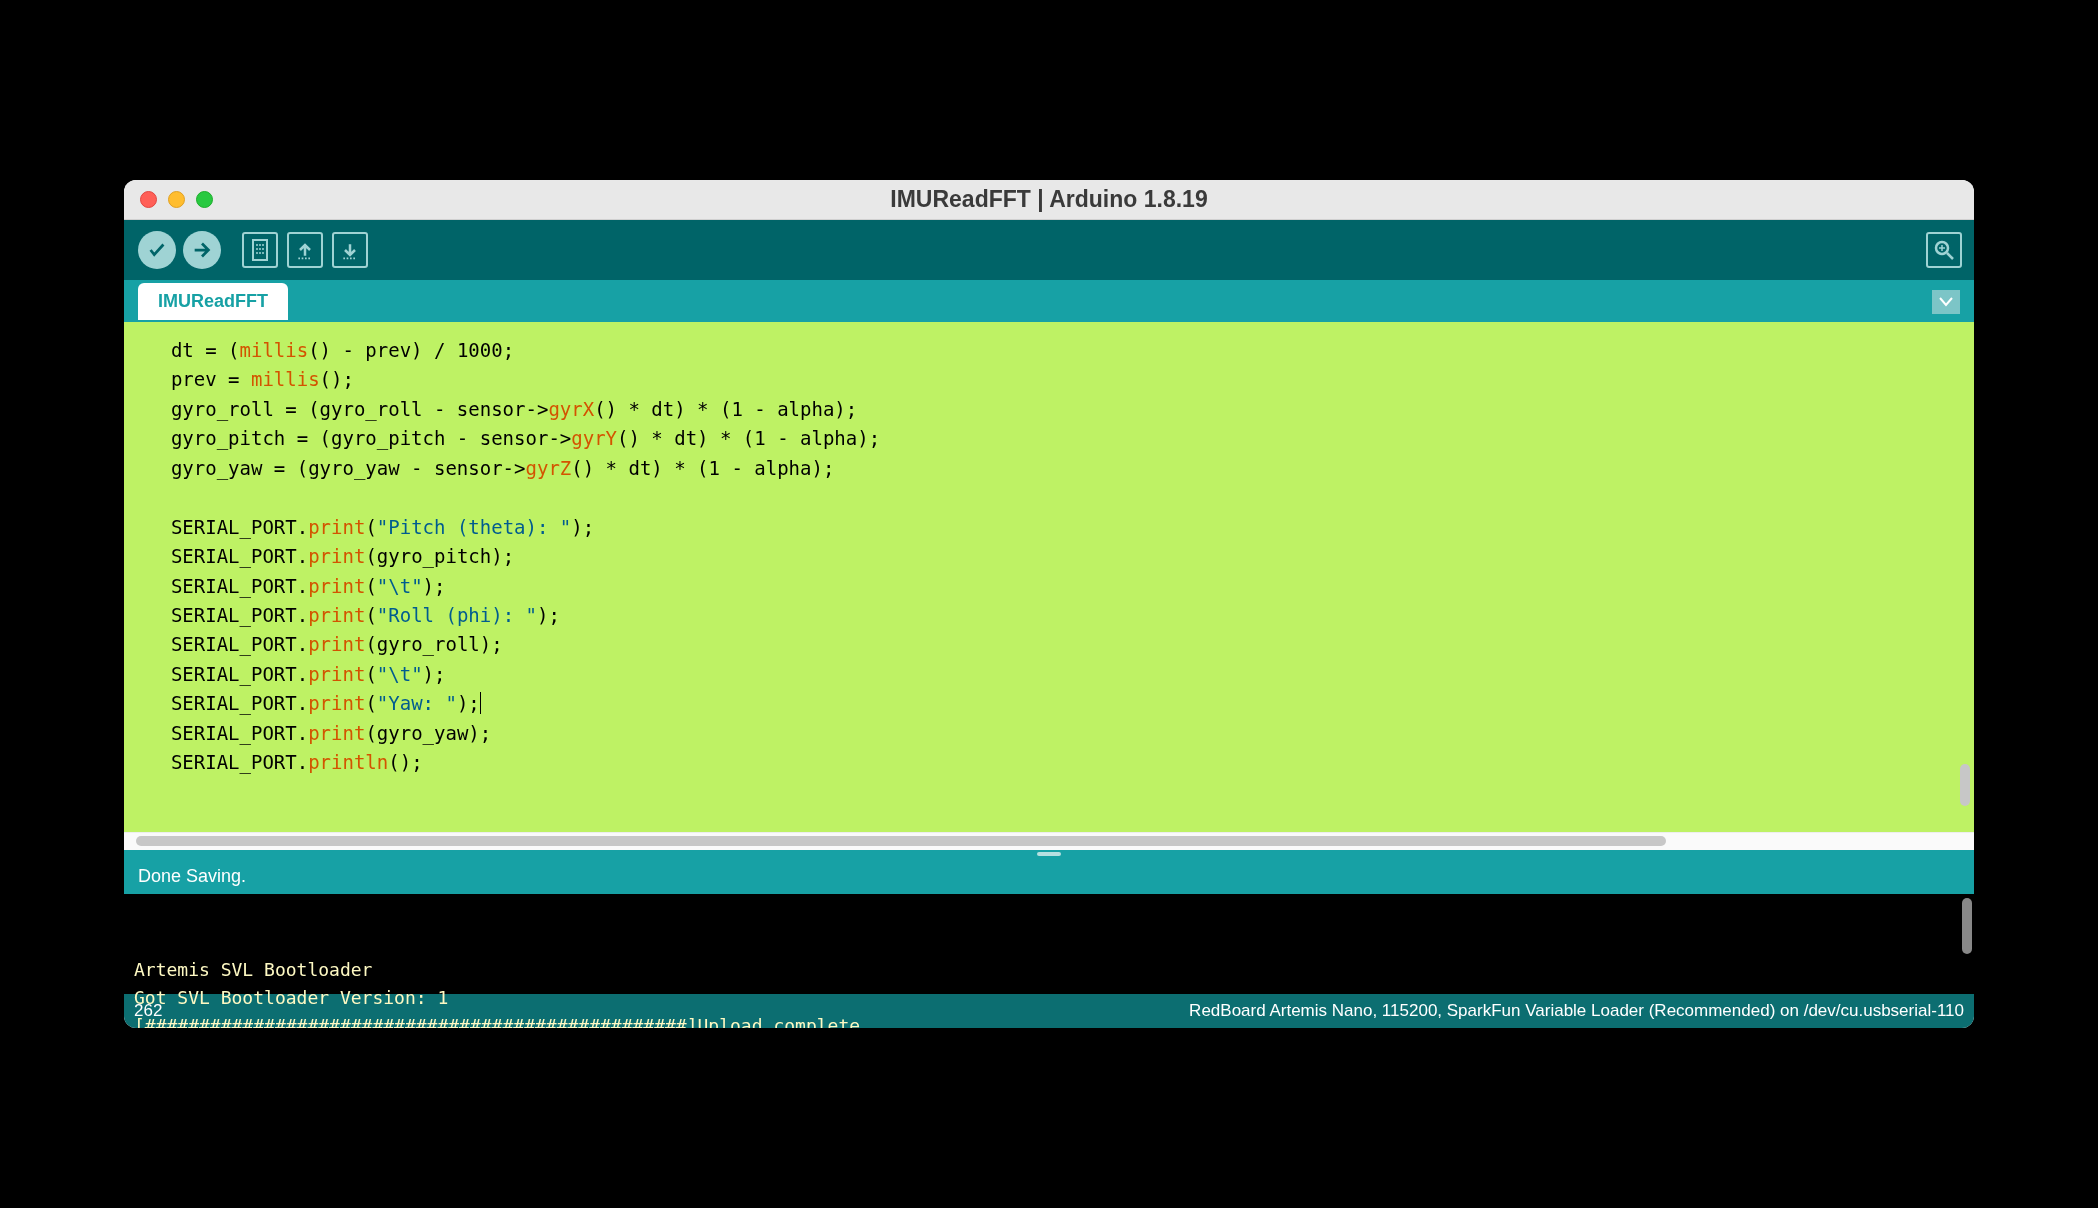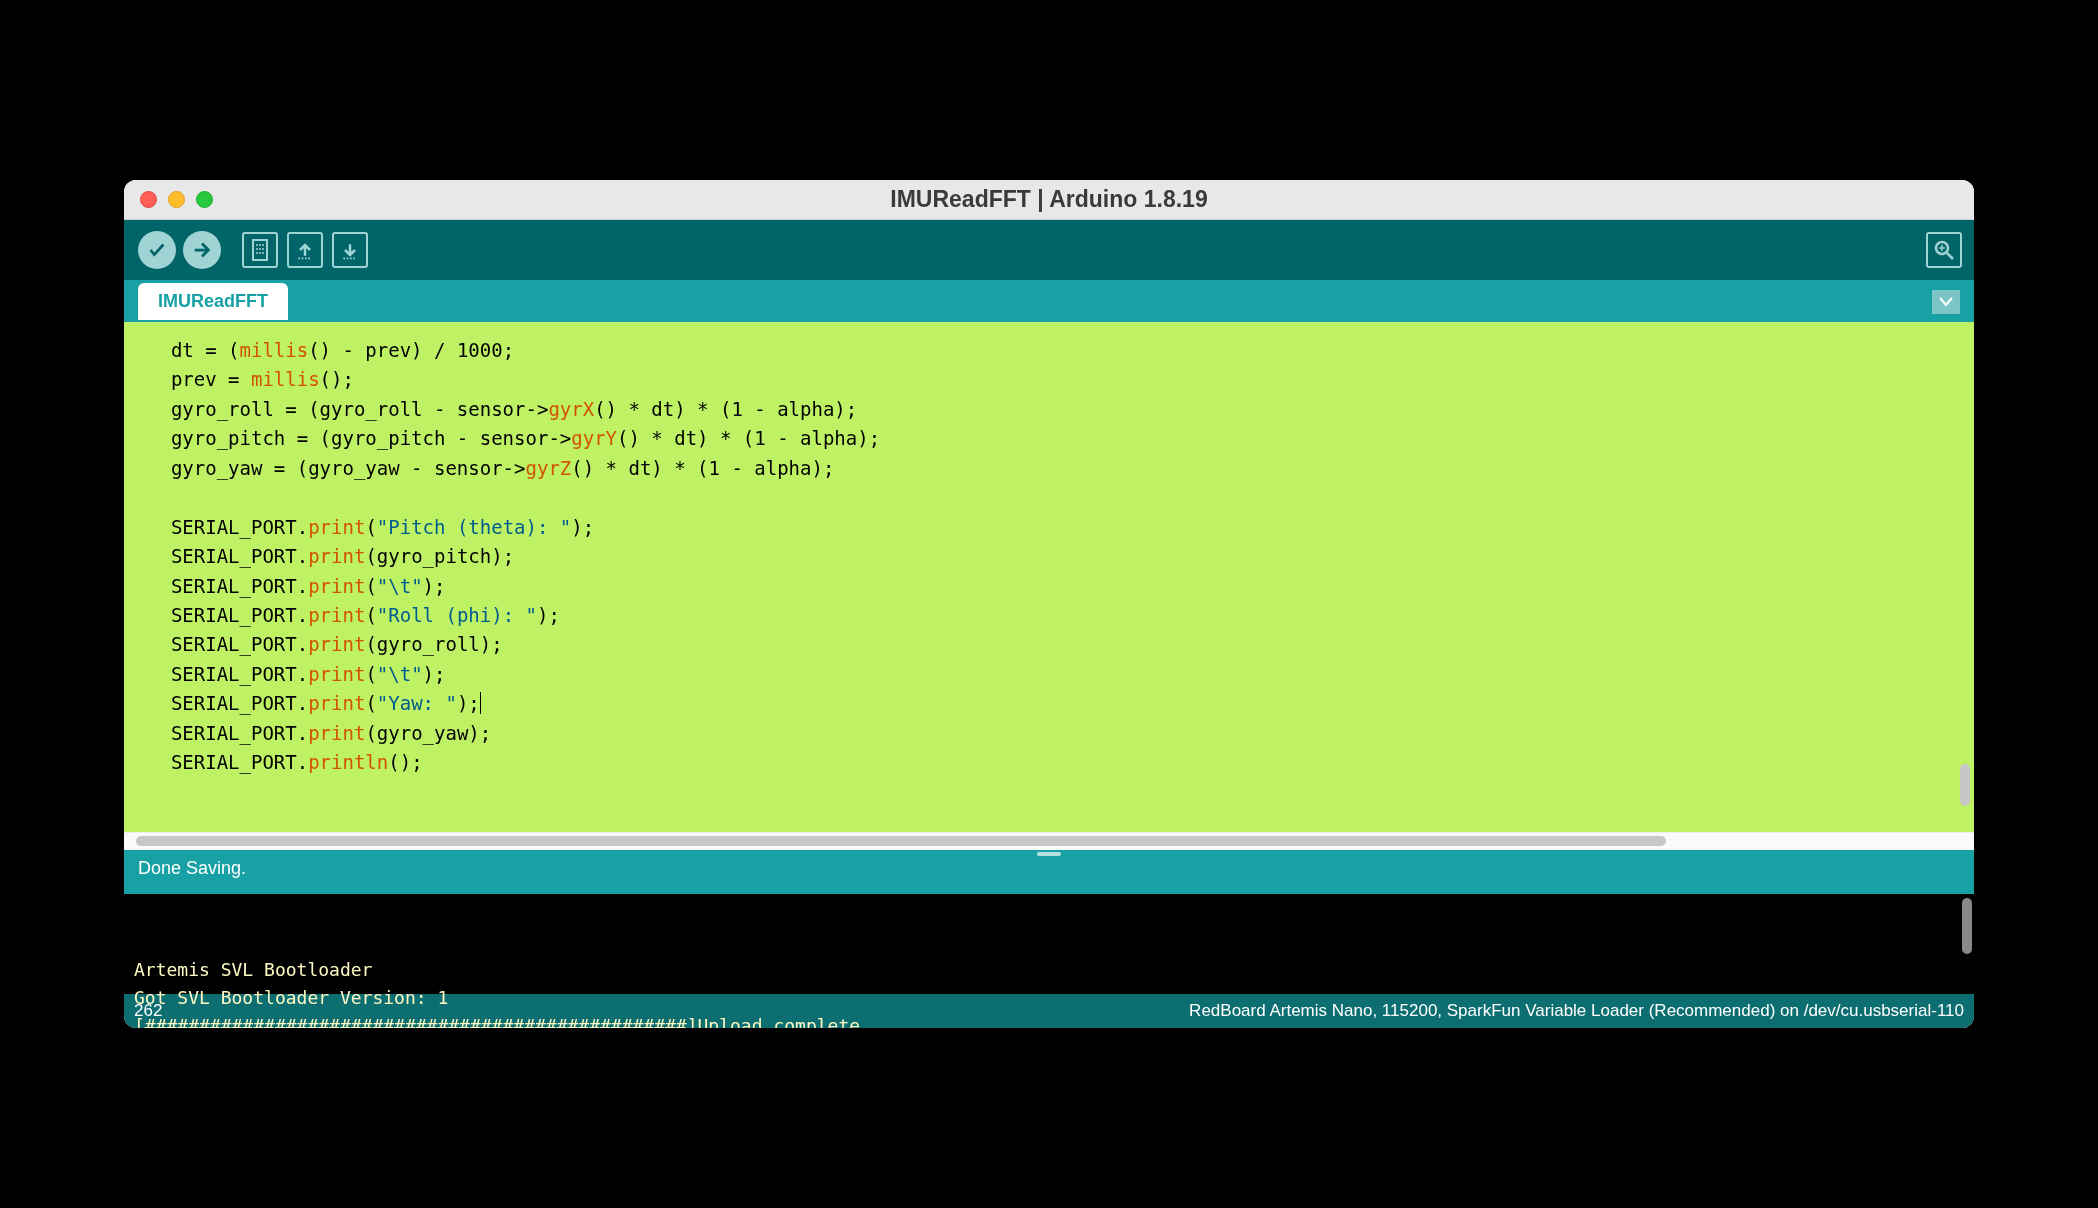--- a/index.html
+++ b/index.html
@@ -189,20 +189,21 @@
       width: 24px;
       height: 4px;
       background: #b6e0e1;
       border-radius: 2px;
       transform: translateX(-50%);
     }
     .status-msg {
       background: #17a1a5;
       height: 36px;
       display: flex;
+      align-items: center;
       padding: 0 14px;
       color: #fff;
       font-size: 18px;
     }
     .console {
       background: #000;
       height: 100px;
       color: #fef9c3;
       font-family: "Monaco", "Consolas", monospace;
       font-size: 18px;

